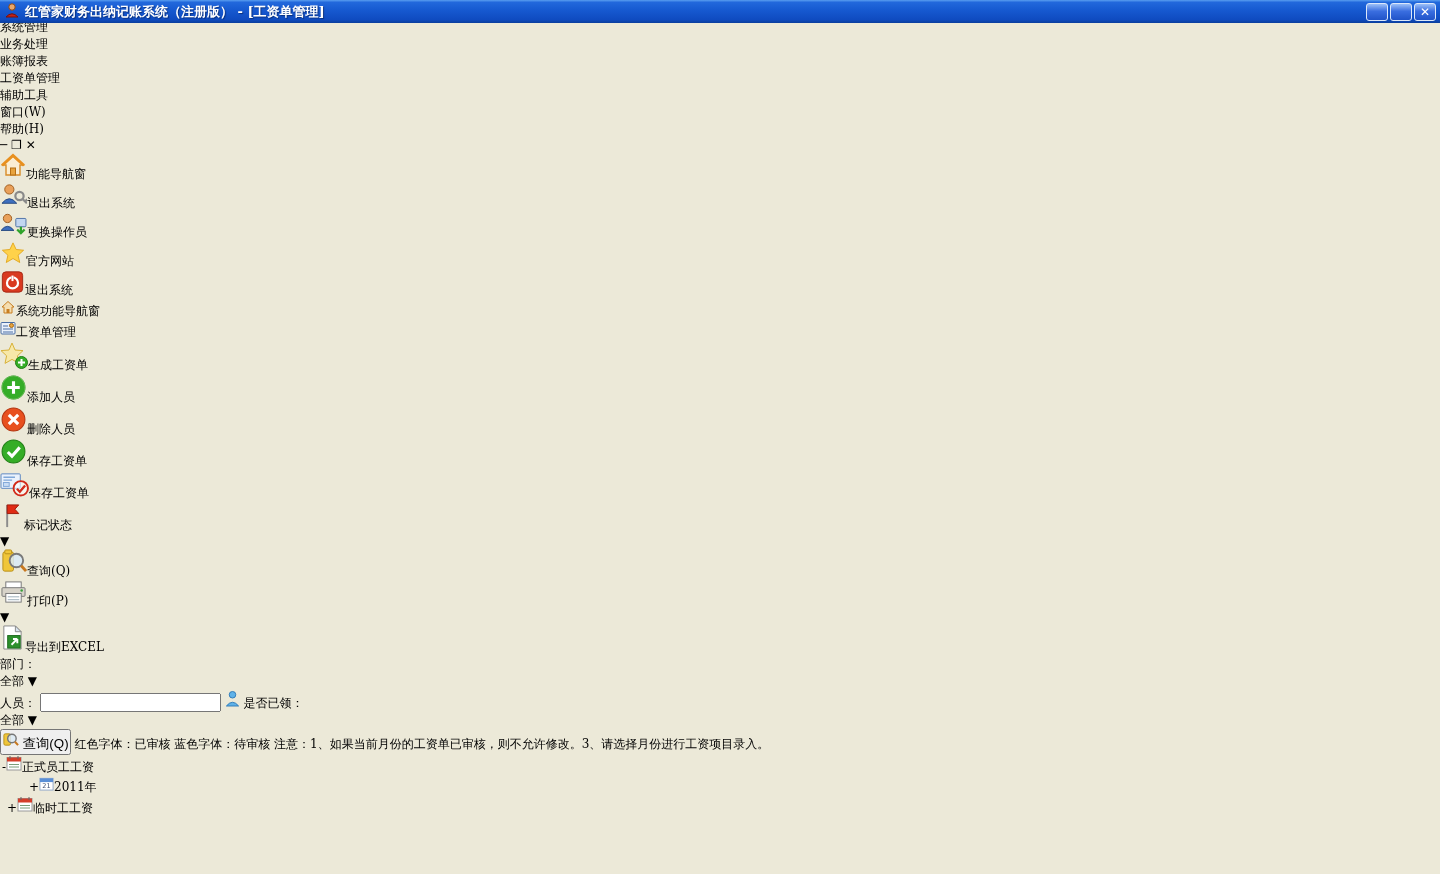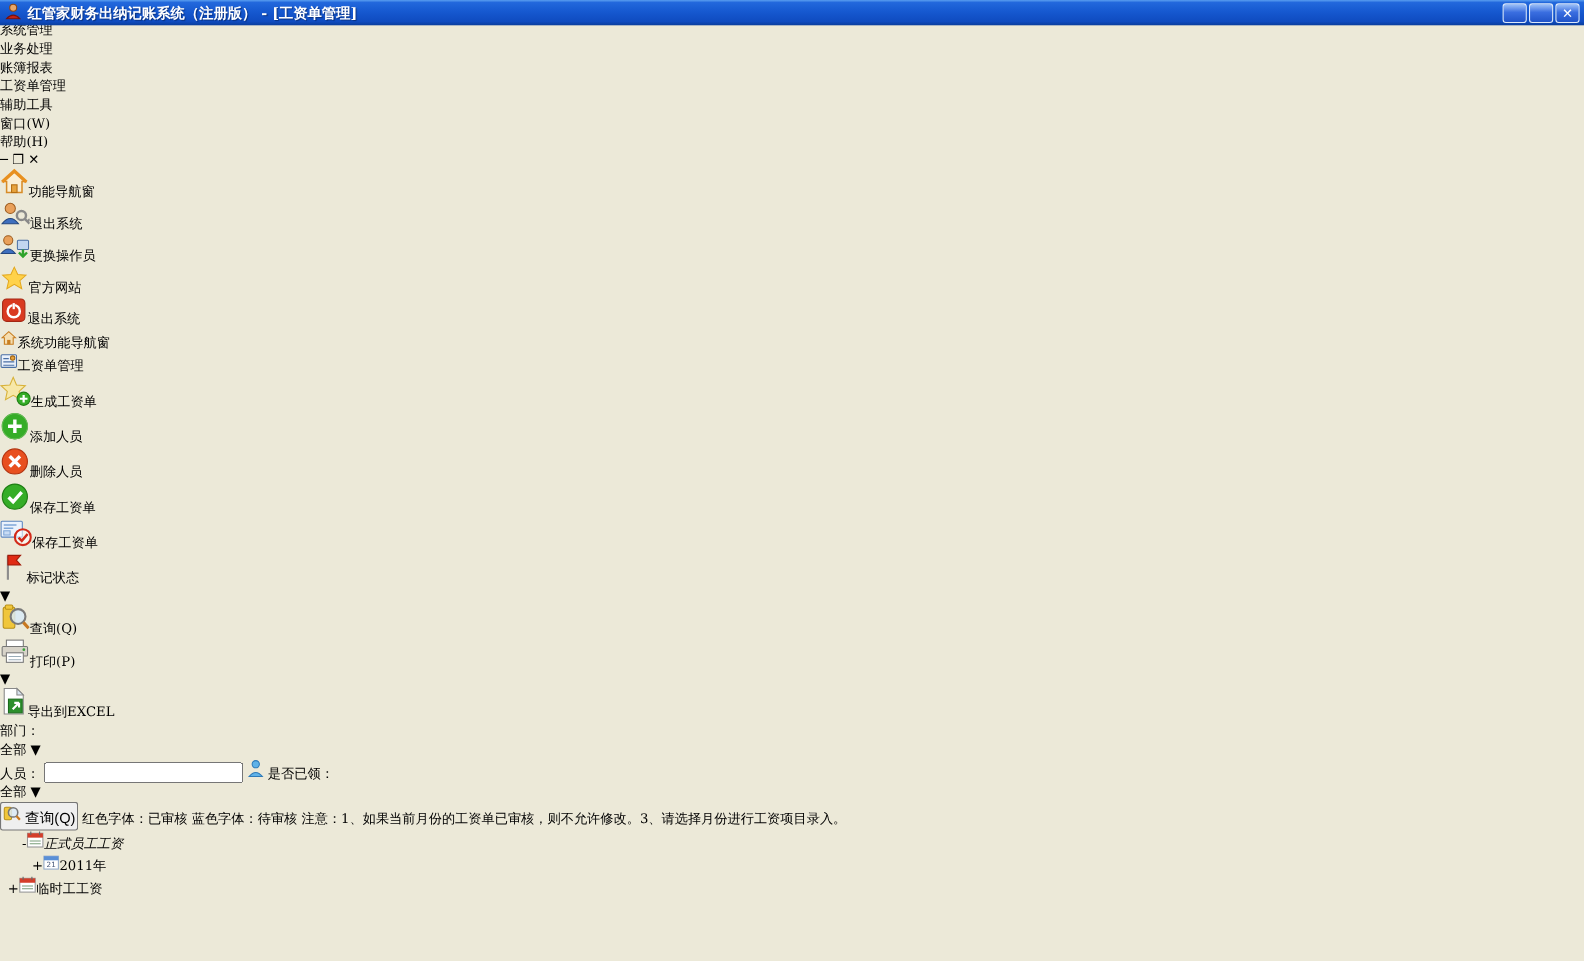--- a/index.html
+++ b/index.html
@@ -242,21 +242,21 @@
       <span>查询(Q)</span>
     </button>
     <span class="legend-red">红色字体：已审核</span>
     <span class="legend-blue">蓝色字体：待审核</span>
     <span class="fnote">注意：1、如果当前月份的工资单已审核，则不允许修改。3、请选择月份进行工资项目录入。</span>
   </div>
 
   <div class="content">
     <div class="tree-panel">
       <div class="tree-vline"></div>
-    <div class="tree-row" style="padding-left: 20px; font-style: italic;"><span class="tree-exp">-</span><span><svg width="16" height="16" viewBox="0 0 16 16">
+    <div class="tree-row" style="padding-left: 2px;"><span class="tree-exp">-</span><span><svg width="16" height="16" viewBox="0 0 16 16">
               <rect x="1" y="2.5" width="14" height="12.5" fill="#FFF" stroke="#999"></rect>
               <rect x="1" y="2.5" width="14" height="4" fill="#D43E2A"></rect>
               <path d="M4 1 v3 M12 1 v3" stroke="#666"></path>
               <path d="M3 9.5 h10 M3 12 h10" stroke="#7A9E7A"></path>
             </svg></span><span>正式员工工资</span></div>
         <div class="tree-row" style="padding-left: 29px;"><span class="tree-exp">+</span><span><svg width="15" height="15" viewBox="0 0 16 16">
               <rect x="1" y="2.5" width="14" height="12.5" fill="#FFF" stroke="#8FA8C8"></rect>
               <rect x="1" y="2.5" width="14" height="4" fill="#5A8FD6"></rect>
               <text x="8" y="13" font-size="7" text-anchor="middle" fill="#445577" font-family="DejaVu Sans">21</text>
             </svg></span><span>2011年</span></div>

